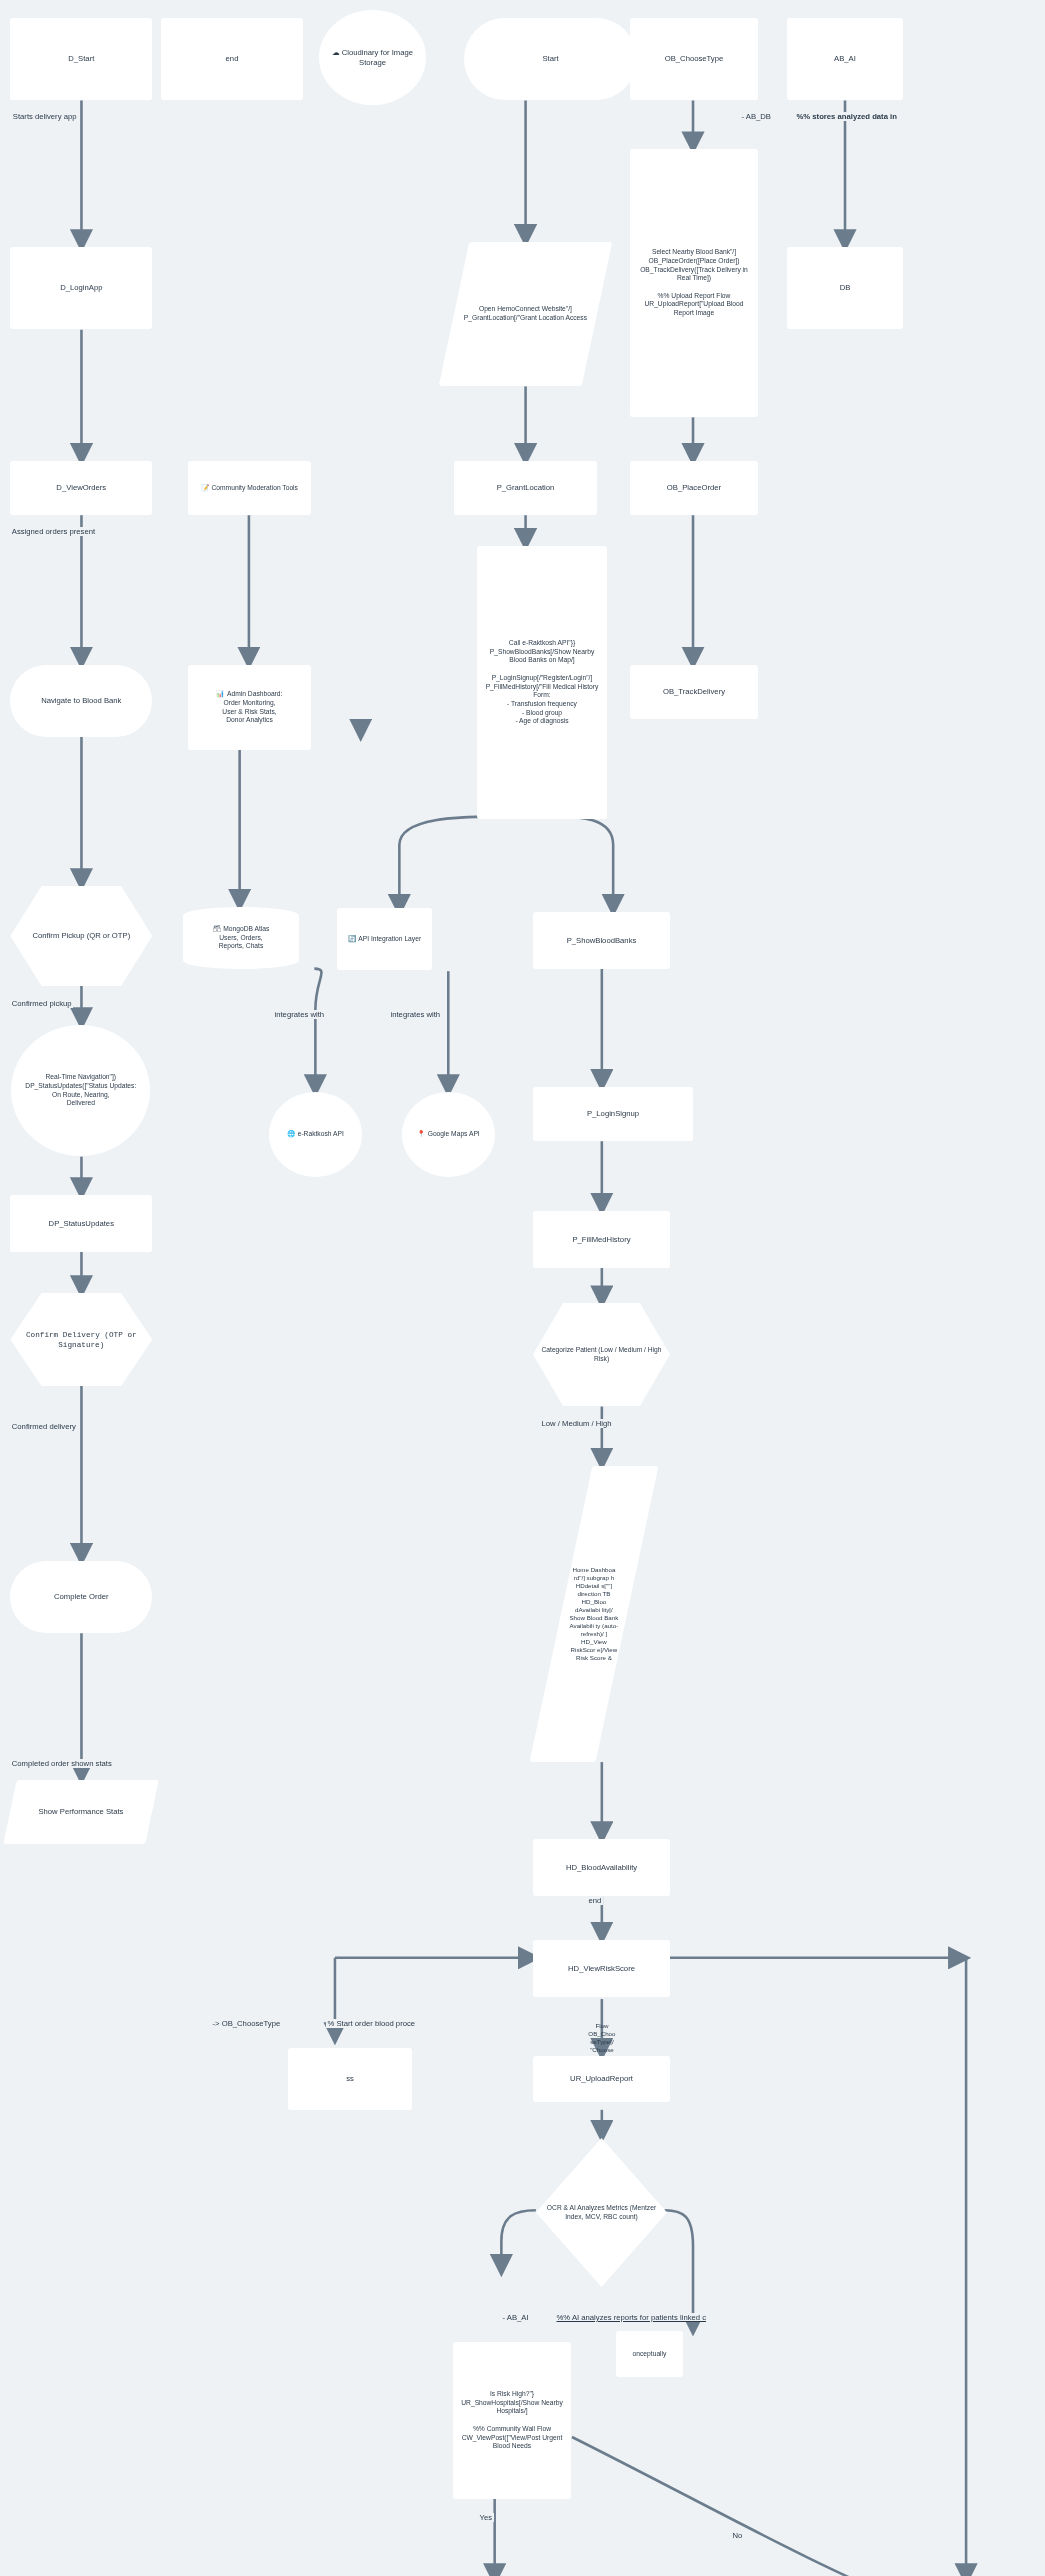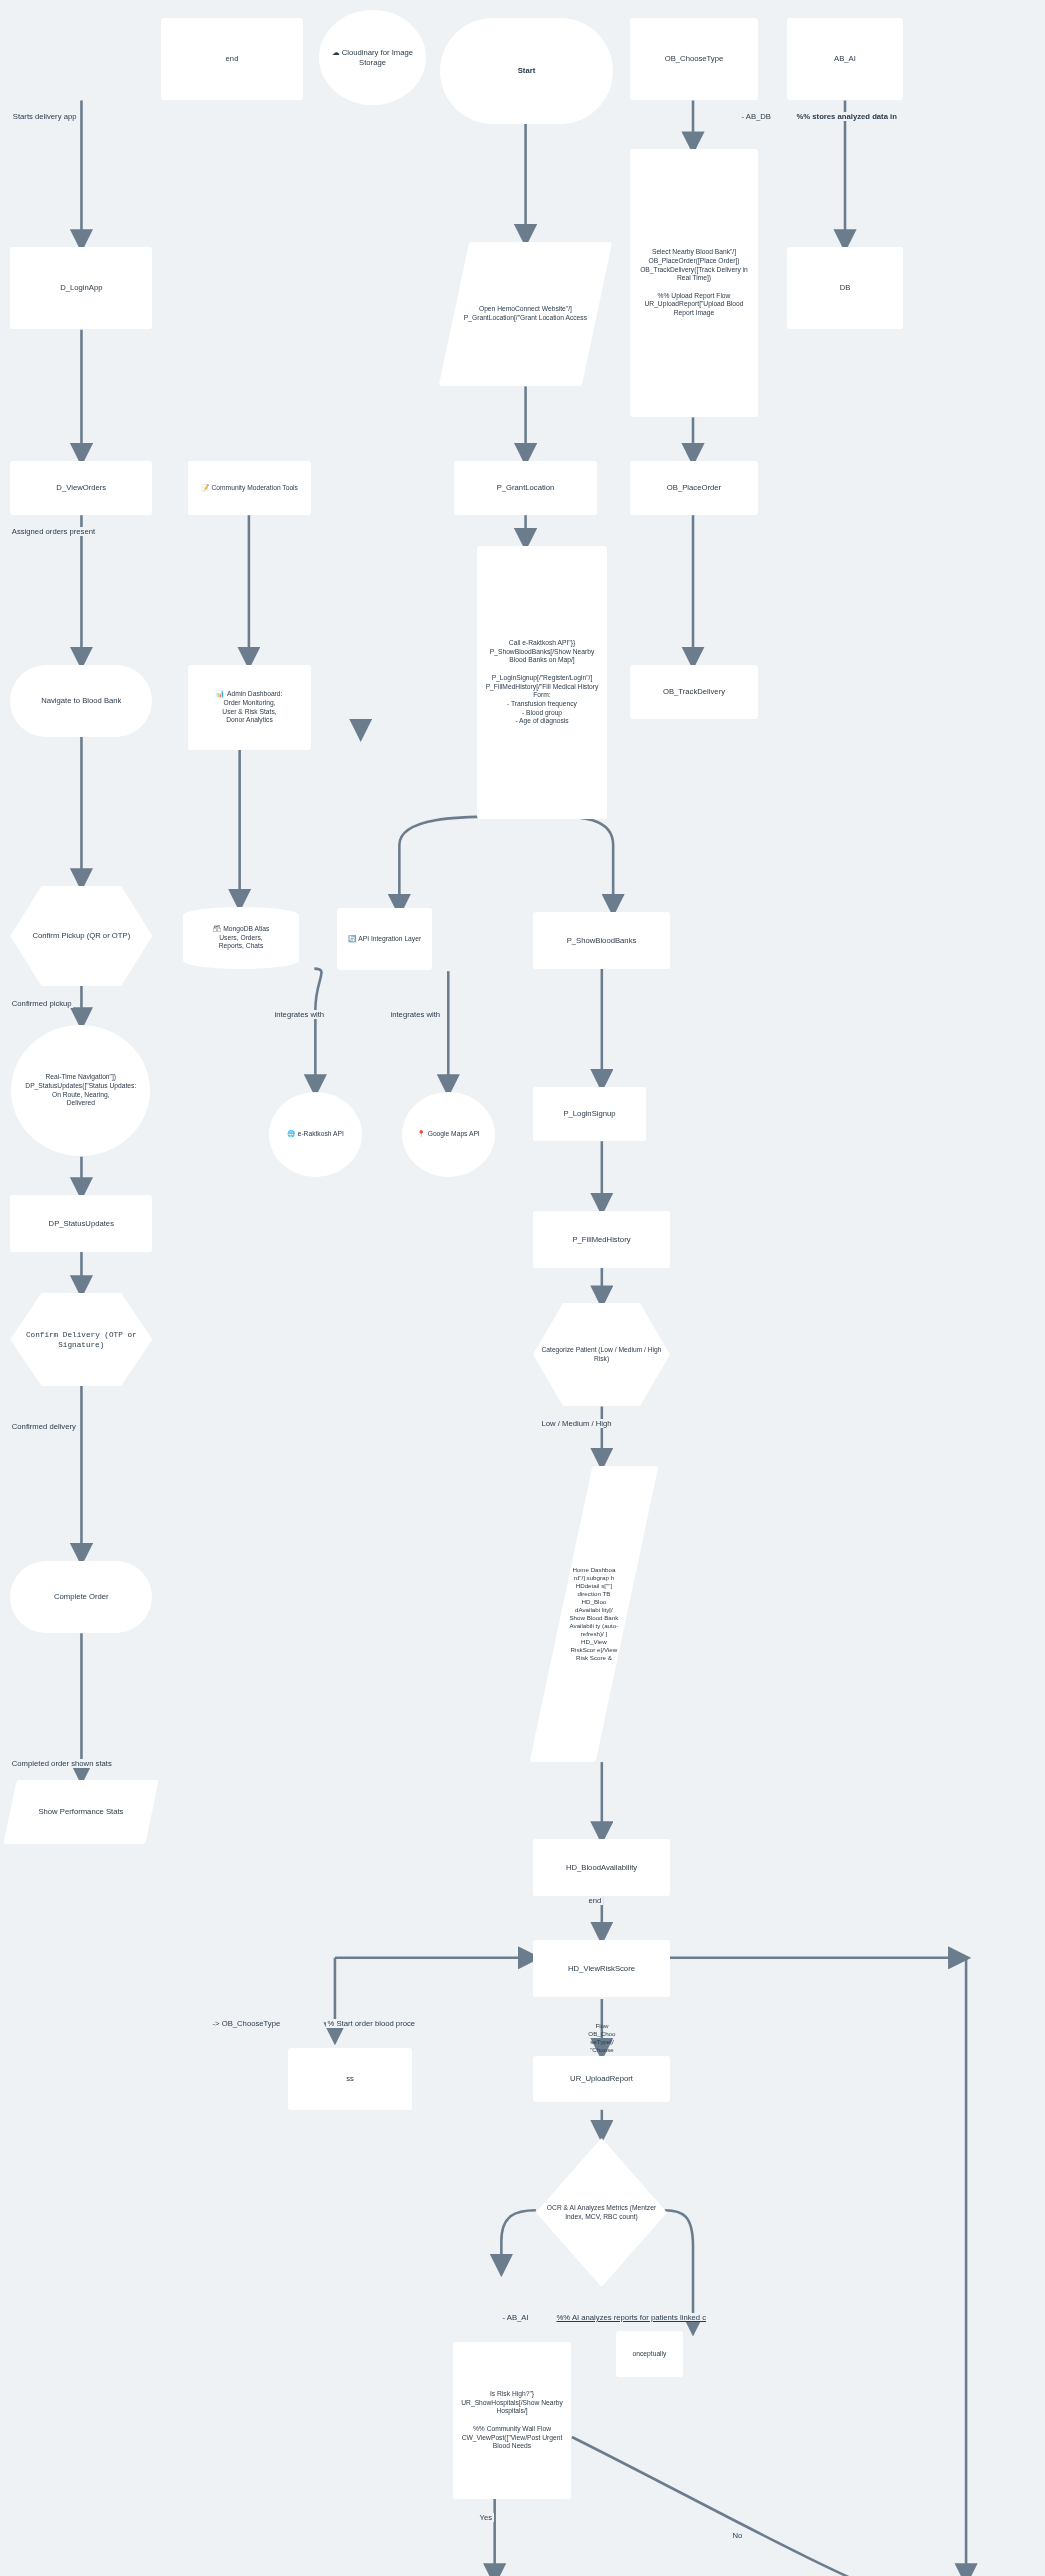--- a/index.html
+++ b/index.html
@@ -121,30 +121,33 @@
       <path d="M1875,6100 L1875,6250"></path>
 
       <path d="M650,3800 L1040,3800" marker-end=""></path>
       <path d="M650,3800 C650,3800 650,3810 650,3870 L650,3960"></path>
 
       <path d="M1300,3800 L1875,3800" marker-end=""></path>
       <path d="M1875,3800 L1875,5010"></path>
     </g>
   </svg>
 
+  <div class="node rect" style="left:10.3px;top:18px;width:142px;height:82px;">
+    <span>D_Start</span>
+  </div>
 
   <div class="node rect" style="left:161px;top:18px;width:142px;height:82px;">
     <span>end</span>
   </div>
 
   <div class="node ellipse" style="left:319px;top:10.3px;width:107px;height:95px;">
     <span><span class="ico">☁</span><span>Cloudinary for Image Storage</span></span>
   </div>
 
-  <div class="node stadium" style="left:440px;top:18px;width:173px;height:106px;font-weight:bold;">
+  <div class="node stadium" style="left:464px;top:18px;width:173px;height:82px;">
     <span>Start</span>
   </div>
 
   <div class="node rect" style="left:630px;top:18px;width:128px;height:82px;">
     <span>OB_ChooseType</span>
   </div>
 
   <div class="node rect" style="left:787px;top:18px;width:116px;height:82px;">
     <span>AB_AI</span>
   </div>
@@ -267,21 +270,21 @@
   </div>
 
   <div class="node ellipse" style="left:269px;top:1092px;width:93px;height:85px;">
     <span class="small"><span class="ico">🌐</span><span>e-Raktkosh API</span></span>
   </div>
 
   <div class="node ellipse" style="left:402px;top:1092px;width:93px;height:85px;">
     <span class="small"><span class="ico">📍</span><span>Google Maps API</span></span>
   </div>
 
-  <div class="node rect" style="left:533px;top:1087px;width:113px;height:54px;">
+  <div class="node rect" style="left:533px;top:1087px;width:160px;height:54px;">
     <span>P_LoginSignup</span>
   </div>
 
   <div class="node rect" style="left:10.3px;top:1195px;width:142px;height:57px;">
     <span>DP_StatusUpdates</span>
   </div>
 
   <div class="node rect" style="left:533px;top:1211px;width:137px;height:57px;">
     <span>P_FillMedHistory</span>
   </div>

